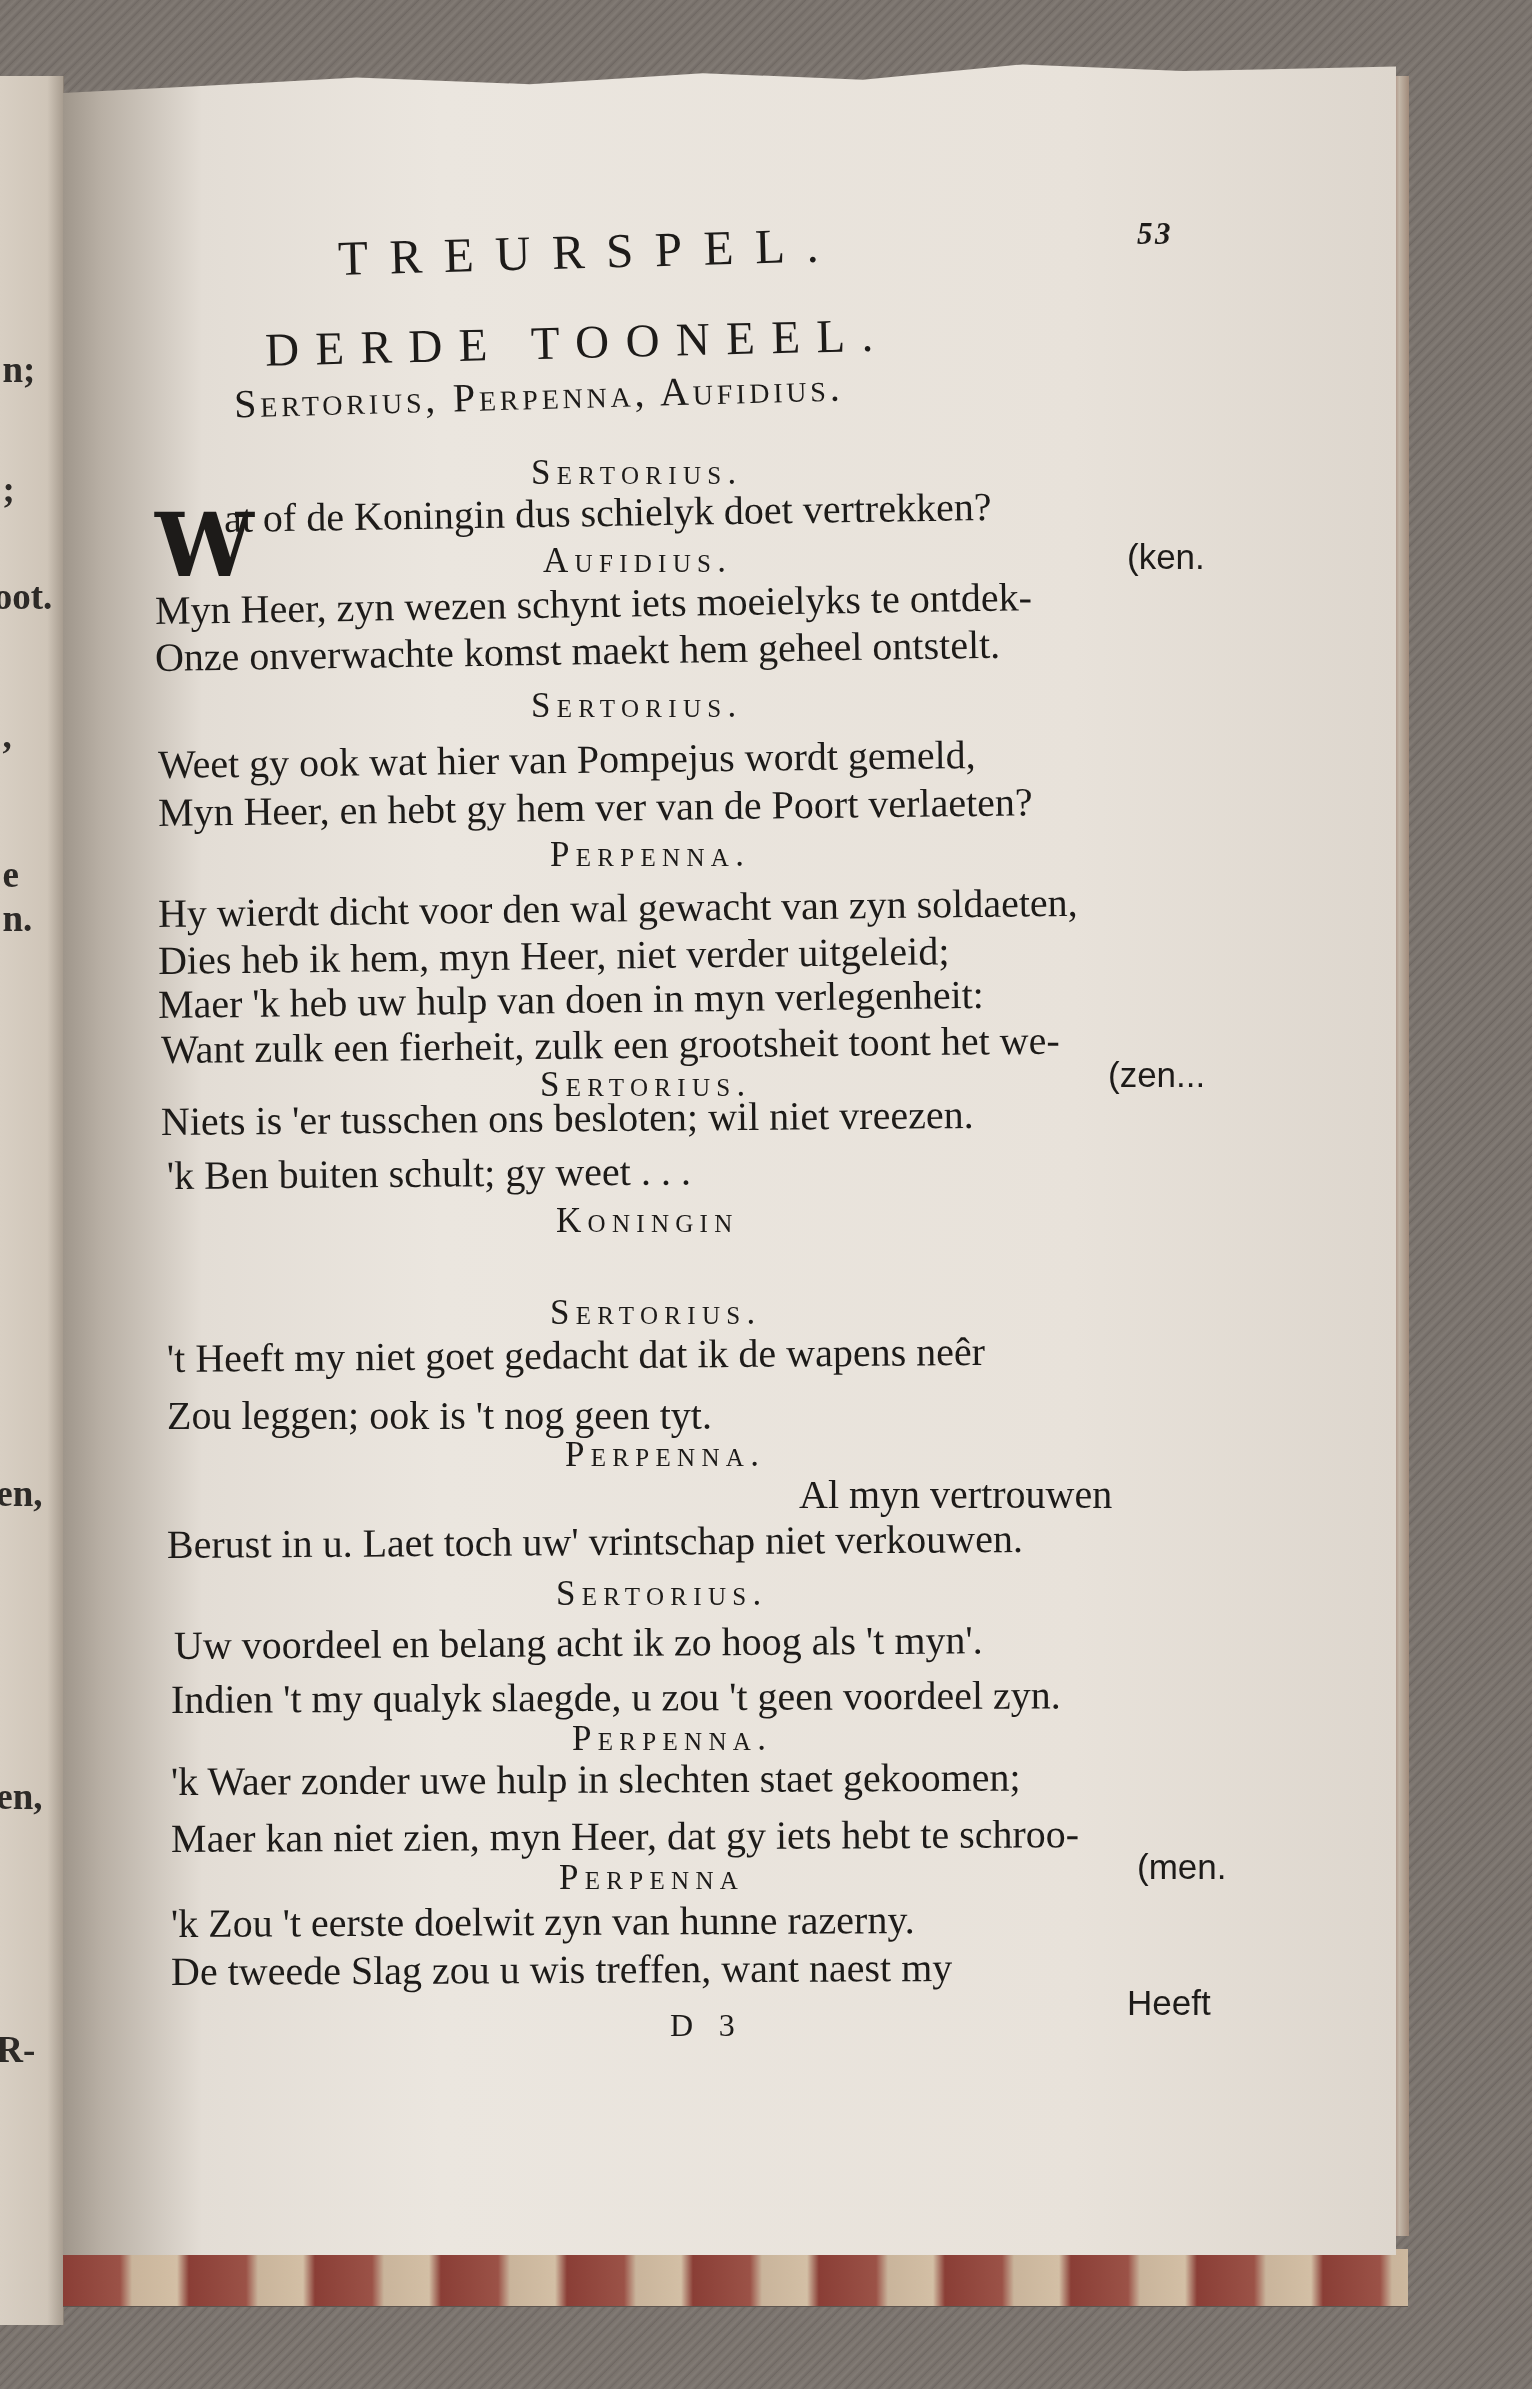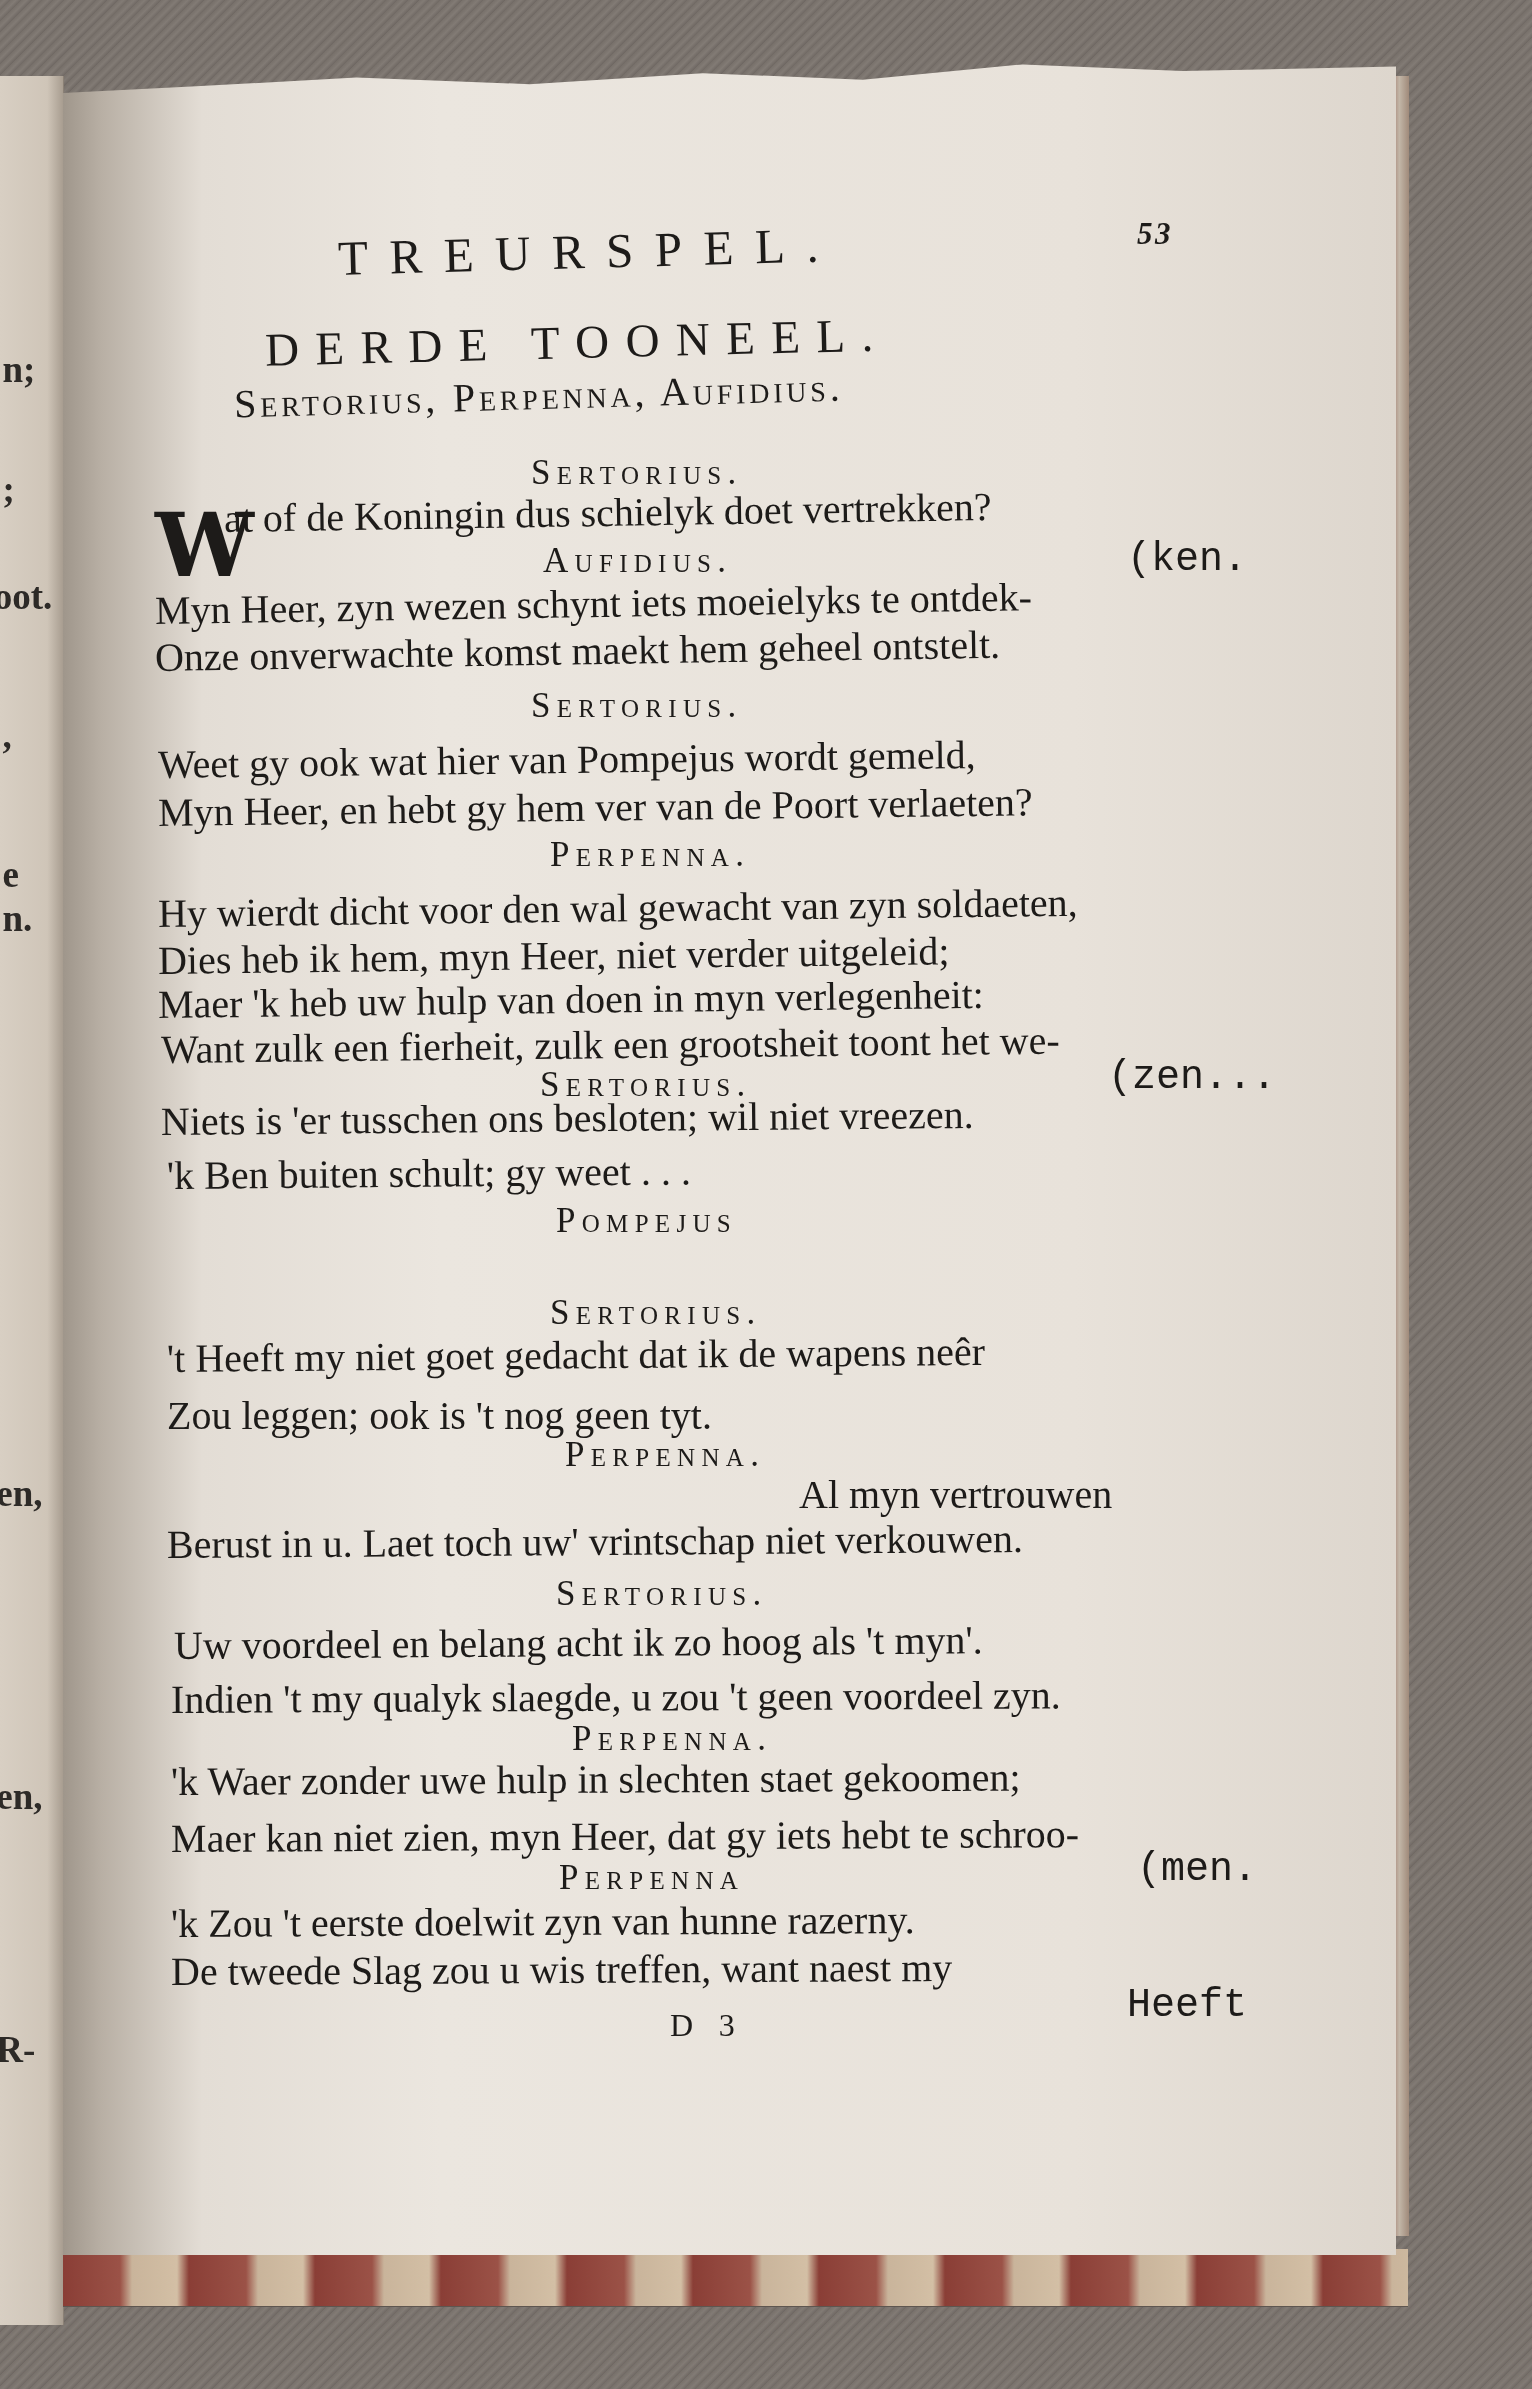--- a/index.html
+++ b/index.html
@@ -38,21 +38,21 @@
   }
   .speaker {
     position:absolute; white-space:nowrap; font-family:"Liberation Serif", serif;
     font-variant: small-caps; letter-spacing:6.3px; font-size:35px; line-height:1;
   }
   .running-head { font-size:49px; letter-spacing:21.5px; font-variant:normal; }
   .scene-title { font-size:47px; letter-spacing:16.4px; font-variant:normal; }
   .cast { font-size:40px; letter-spacing:3.8px; font-variant:small-caps; }
   .pagenum { font-size:31px; font-style:italic; font-weight:bold; }
   .dropcap { font-size:88px; font-weight:bold; position:absolute; }
-  .right-frag { position:absolute; white-space:nowrap; font-family:Liberation Mono, monospace; font-size:40px; }
+  .right-frag { position:absolute; white-space:nowrap; font-family:Liberation Sans, sans-serif; font-size:35px; }
 </style>
 </head>
 <body>
 
 <div class="left-page">
   <span class="left-frag" style="top:272px">n;</span>
   <span class="left-frag" style="top:392px">;</span>
   <span class="left-frag" style="top:499px;left:-6.3px">oot.</span>
   <span class="left-frag" style="top:638px">,</span>
   <span class="left-frag" style="top:777px">e</span>
@@ -90,21 +90,21 @@
   <div class="ln" style="left:158px;top:894px;transform:rotate(-0.7deg)">Hy wierdt dicht voor den wal gewacht van zyn soldaeten,</div>
   <div class="ln" style="left:158px;top:941px;transform:rotate(-0.7deg)">Dies heb ik hem, myn Heer, niet verder uitgeleid;</div>
   <div class="ln" style="left:158px;top:985px;transform:rotate(-0.7deg)">Maer 'k heb uw hulp van doen in myn verlegenheit:</div>
   <div class="ln" style="left:161px;top:1030px;transform:rotate(-0.6deg)">Want zulk een fierheit, zulk een grootsheit toont het we-</div>
 
   <div class="speaker" style="left:540px;top:1067px">Sertorius.</div>
   <div class="right-frag" style="left:1108px;top:1055px">(zen...</div>
   <div class="ln" style="left:161px;top:1102px;transform:rotate(-0.5deg)">Niets is 'er tusschen ons besloten; wil niet vreezen.</div>
   <div class="ln" style="left:167px;top:1156px;transform:rotate(-0.5deg)">'k Ben buiten schult; gy weet . . .</div>
 
-  <div class="speaker" style="left:556px;top:1203px">Pompejus</div>
+  <div class="speaker" style="left:556px;top:1203px">Koningin</div>
 
   <div class="speaker" style="left:550px;top:1295px">Sertorius.</div>
   <div class="ln" style="left:167px;top:1339px;transform:rotate(-0.5deg)">'t Heeft my niet goet gedacht dat ik de wapens neêr</div>
   <div class="ln" style="left:167px;top:1396px">Zou leggen; ook is 't nog geen tyt.</div>
 
   <div class="speaker" style="left:565px;top:1437px">Perpenna.</div>
   <div class="ln" style="left:799px;top:1475px">Al myn vertrouwen</div>
   <div class="ln" style="left:167px;top:1525px;transform:rotate(-0.4deg)">Berust in u. Laet toch uw' vrintschap niet verkouwen.</div>
 
   <div class="speaker" style="left:556px;top:1576px">Sertorius.</div>

